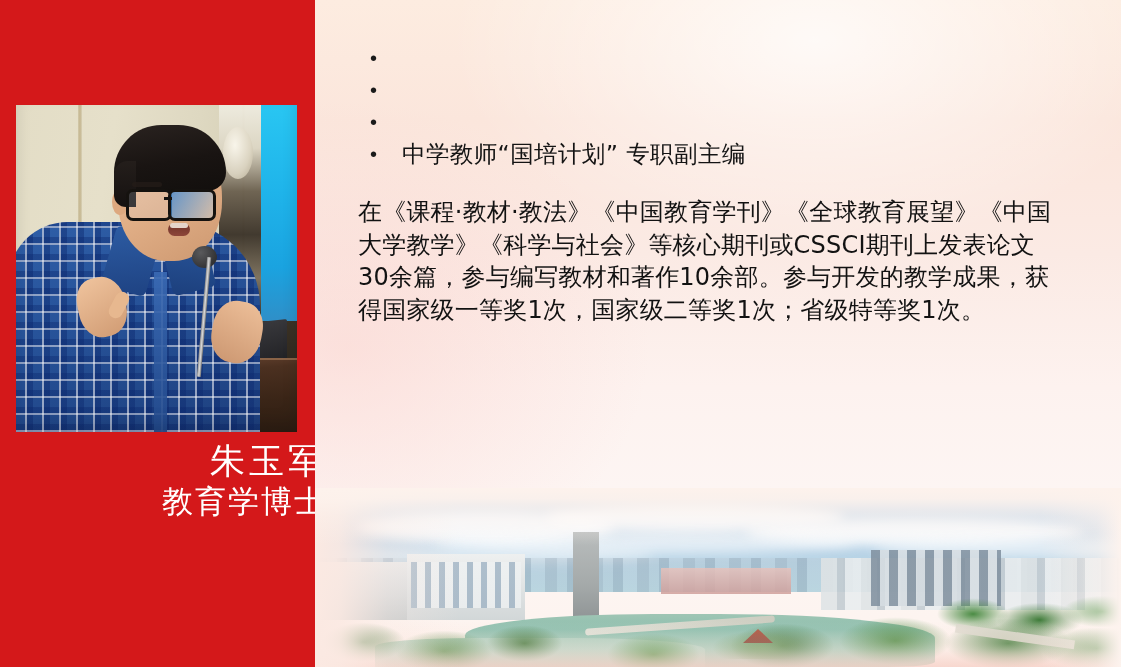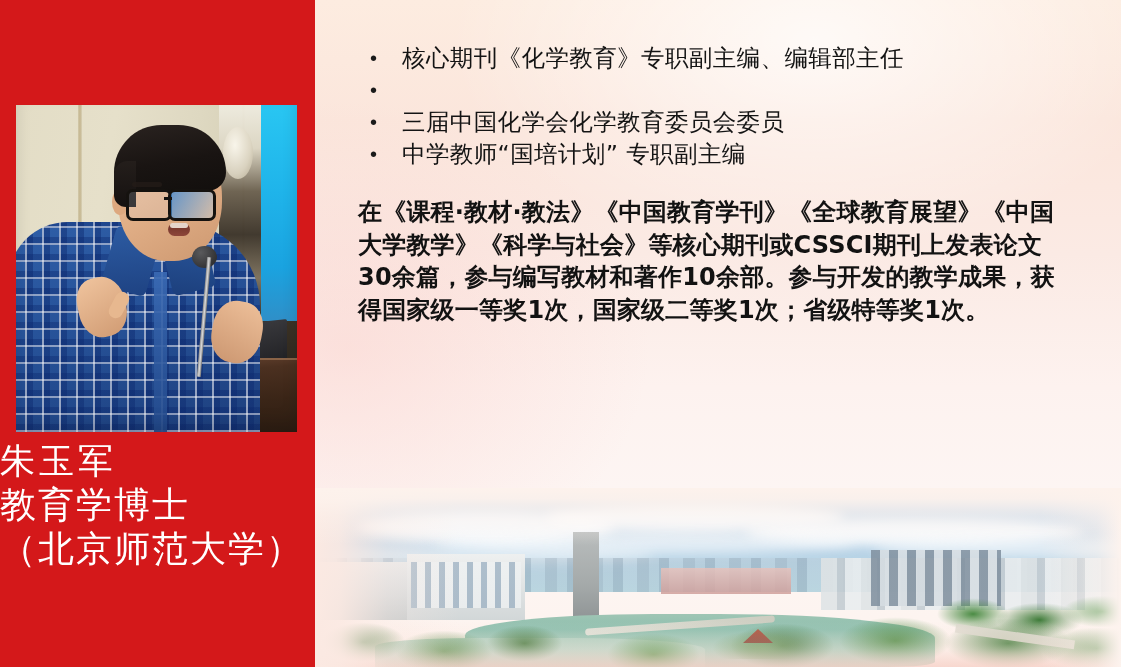--- a/index.html
+++ b/index.html
@@ -97,25 +97,25 @@
   
   .ph-hand-l{position:absolute;left:62px;top:172px;width:48px;height:60px;border-radius:40% 46% 44% 44%;
     background:linear-gradient(160deg,#f0c49e,#d09b73);transform:rotate(-12deg);}
   .ph-hand-r{position:absolute;left:196px;top:196px;width:50px;height:62px;border-radius:44% 42% 46% 44%;
     background:linear-gradient(200deg,#eec09a,#cb9670);transform:rotate(10deg);}
   .ph-thumb-l{position:absolute;left:96px;top:186px;width:14px;height:28px;border-radius:8px;
     background:#e7b88f;transform:rotate(28deg);}
   .ph-fade{position:absolute;inset:0;box-shadow:inset 0 -10px 16px rgba(0,0,0,.12);}
 
   .caption{
-    position:absolute;left:0;top:440px;width:315px;text-align:left;
-    color:#ffffff;line-height:1.22;
+    position:absolute;left:0;top:440px;width:315px;text-align:right;
+    color:#ffffff;line-height:1.22;padding-left:12px;
   }
   .caption .nm{font-size:35px;letter-spacing:4px;font-weight:400;}
-  .caption .ln{font-size:36px;letter-spacing:2px;font-weight:400;}
+  .caption .ln{font-size:31px;letter-spacing:2px;font-weight:400;}
 
   
   .right-panel{
     position:absolute;left:315px;top:0;width:806px;height:667px;
     background:
       linear-gradient(180deg,#fdece0 0%,#fbe6dc 18%,#fbeae4 38%,#fdf2ef 58%,#fdf6f4 78%,#fdf3ee 100%);
   }
   .right-glow{
     position:absolute;left:0;top:0;width:100%;height:100%;
     background:radial-gradient(ellipse 520px 300px at 62% 6%, rgba(255,255,255,.75), rgba(255,255,255,0) 70%),
@@ -132,21 +132,21 @@
     font-family:"DejaVu Sans","Liberation Sans",sans-serif;
     margin-left:16px;white-space:nowrap;
   }
 
   .para{
     position:absolute;left:43px;width:700px;
     font-size:24px;line-height:32.5px;color:#121212;letter-spacing:.2px;
     font-family:"DejaVu Sans","Liberation Sans",sans-serif;
     white-space:pre-line;
   }
-  .para1{top:196px;font-weight:bold;}
+  .para1{top:196px;}
   .para2{top:374px;}
 
   
   .campus{
     position:absolute;left:315px;top:488px;width:806px;height:179px;overflow:hidden;
   }
   .campus-img{position:absolute;inset:0;overflow:hidden;}
   .c-sky{position:absolute;left:0;top:0;width:100%;height:58%;
     background:linear-gradient(180deg,#cfe0ef 0%,#c2d7ea 35%,#b7d2e6 60%,#b9dbe6 100%);}
   .c-cloud{position:absolute;background:rgba(255,255,255,.85);border-radius:50%;filter:blur(6px);}
@@ -252,38 +252,35 @@
         <div class="ph-hand-l"></div>
         <div class="ph-thumb-l"></div>
         <div class="ph-hand-r"></div>
         <div class="ph-fade"></div>
       </div>
     </div>
 
     <div class="caption">
       <div class="nm">朱玉军</div>
       <div class="ln">教育学博士</div>
-      <div class="ln">（北京师范大学）</div>
     </div>
   </div>
 
   <div class="right-panel">
     <div class="right-glow"></div>
 
     <div class="bullets">
       <div class="bullet">
         <span class="dot">•</span>
-        <span class="btxt">核心期刊《化学教育》专职副主编、编辑部主任</span>
       </div>
       <div class="bullet">
         <span class="dot">•</span>
       </div>
       <div class="bullet">
         <span class="dot">•</span>
-        <span class="btxt">三届中国化学会化学教育委员会委员</span>
       </div>
       <div class="bullet">
         <span class="dot">•</span>
         <span class="btxt">中学教师“国培计划” 专职副主编</span>
       </div>
     </div>
 
     <div class="para para1">    在《课程·教材·教法》《中国教育学刊》《全球教育展望》《中国大学教学》《科学与社会》等核心期刊或CSSCI期刊上发表论文30余篇，参与编写教材和著作10余部。参与开发的教学成果，获得国家级一等奖1次，国家级二等奖1次；省级特等奖1次。</div>
   </div>
 

